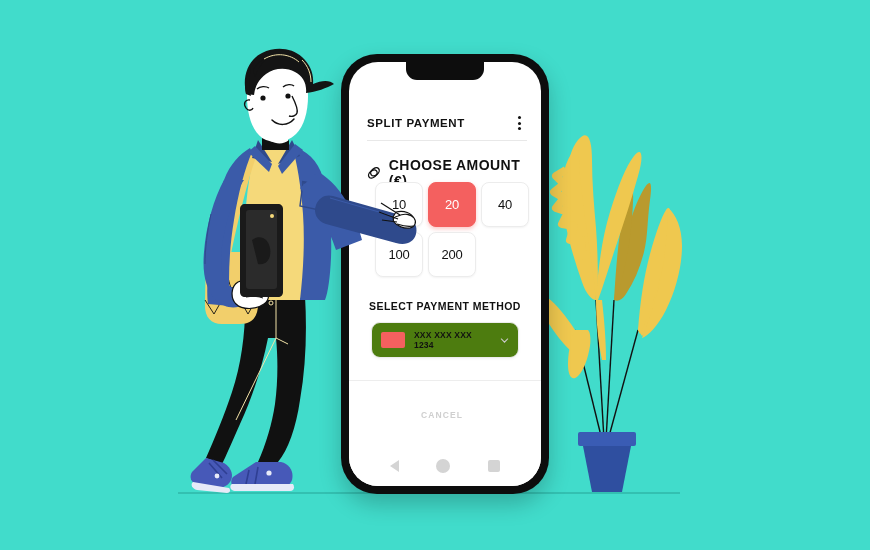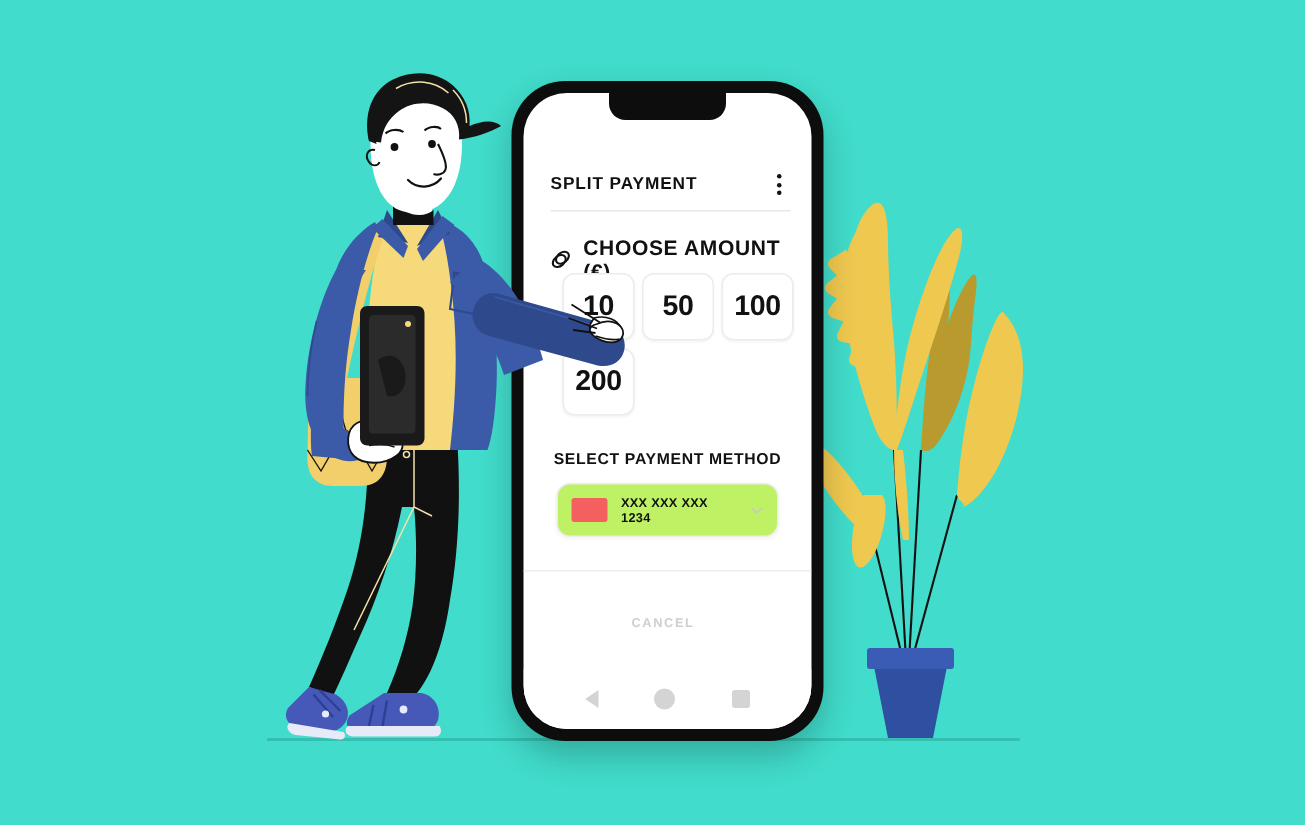--- a/index.html
+++ b/index.html
@@ -137,22 +137,22 @@
     grid-template-rows: repeat(2, 45px);
     gap: 5px;
   }
   .amount-btn {
     display: flex;
     align-items: center;
     justify-content: center;
     border-radius: 8px;
     background: #ffffff;
     border: 1px solid #ececec;
-    font-size: 19px;
-    font-weight: bold;
+    font-size: 13px;
+    font-weight: normal;
     color: #111;
     box-shadow: 0 1px 2px rgba(0,0,0,.05);
     letter-spacing: -.2px;
     text-align: center;
   }
   .amount-btn.selected {
     background: #f4605f;
     border-color: #f4605f;
     color: #ffffff;
     box-shadow: 0 2px 4px rgba(244,96,95,.35);
@@ -171,21 +171,21 @@
   }
   .method-select {
     position: absolute;
     left: 22px;
     top: 260px;
     width: 148px;
     height: 36px;
     box-sizing: border-box;
     border: 1px solid #ececec;
     border-radius: 9px;
-    background: #bef264;
+    background: #4d7c0f;
     display: flex;
     align-items: center;
     padding: 0 9px;
     gap: 9px;
     box-shadow: 0 1px 3px rgba(0,0,0,.05);
   }
   .card-thumb {
     width: 24px;
     height: 16px;
     border-radius: 2px;
@@ -346,21 +346,22 @@
       <div class="section-row">
         <svg class="coin-icon" viewBox="0 0 16 15">
           <ellipse cx="8.6" cy="6.2" rx="5.2" ry="3.6" transform="rotate(-40 8.6 6.2)" fill="none" stroke="#111" stroke-width="1.5"></ellipse>
           <ellipse cx="6.3" cy="8.6" rx="5.2" ry="3.6" transform="rotate(-40 6.3 8.6)" fill="none" stroke="#111" stroke-width="1.5"></ellipse>
         </svg>
         <span class="section-label">CHOOSE AMOUNT (€)</span>
       </div>
 
       <div class="amount-grid">
         <div class="amount-btn">10</div>
-        <div class="amount-btn">50</div>
+        <div class="amount-btn selected">20</div>
+        <div class="amount-btn">40</div>
         <div class="amount-btn">100</div>
         <div class="amount-btn">200</div>
       </div>
 
       <div class="method-label">SELECT PAYMENT METHOD</div>
 
       <div class="method-select">
         <span class="card-thumb"></span>
         <span class="card-number">XXX XXX XXX 1234</span>
         <svg class="chevron" viewBox="0 0 10 10">

